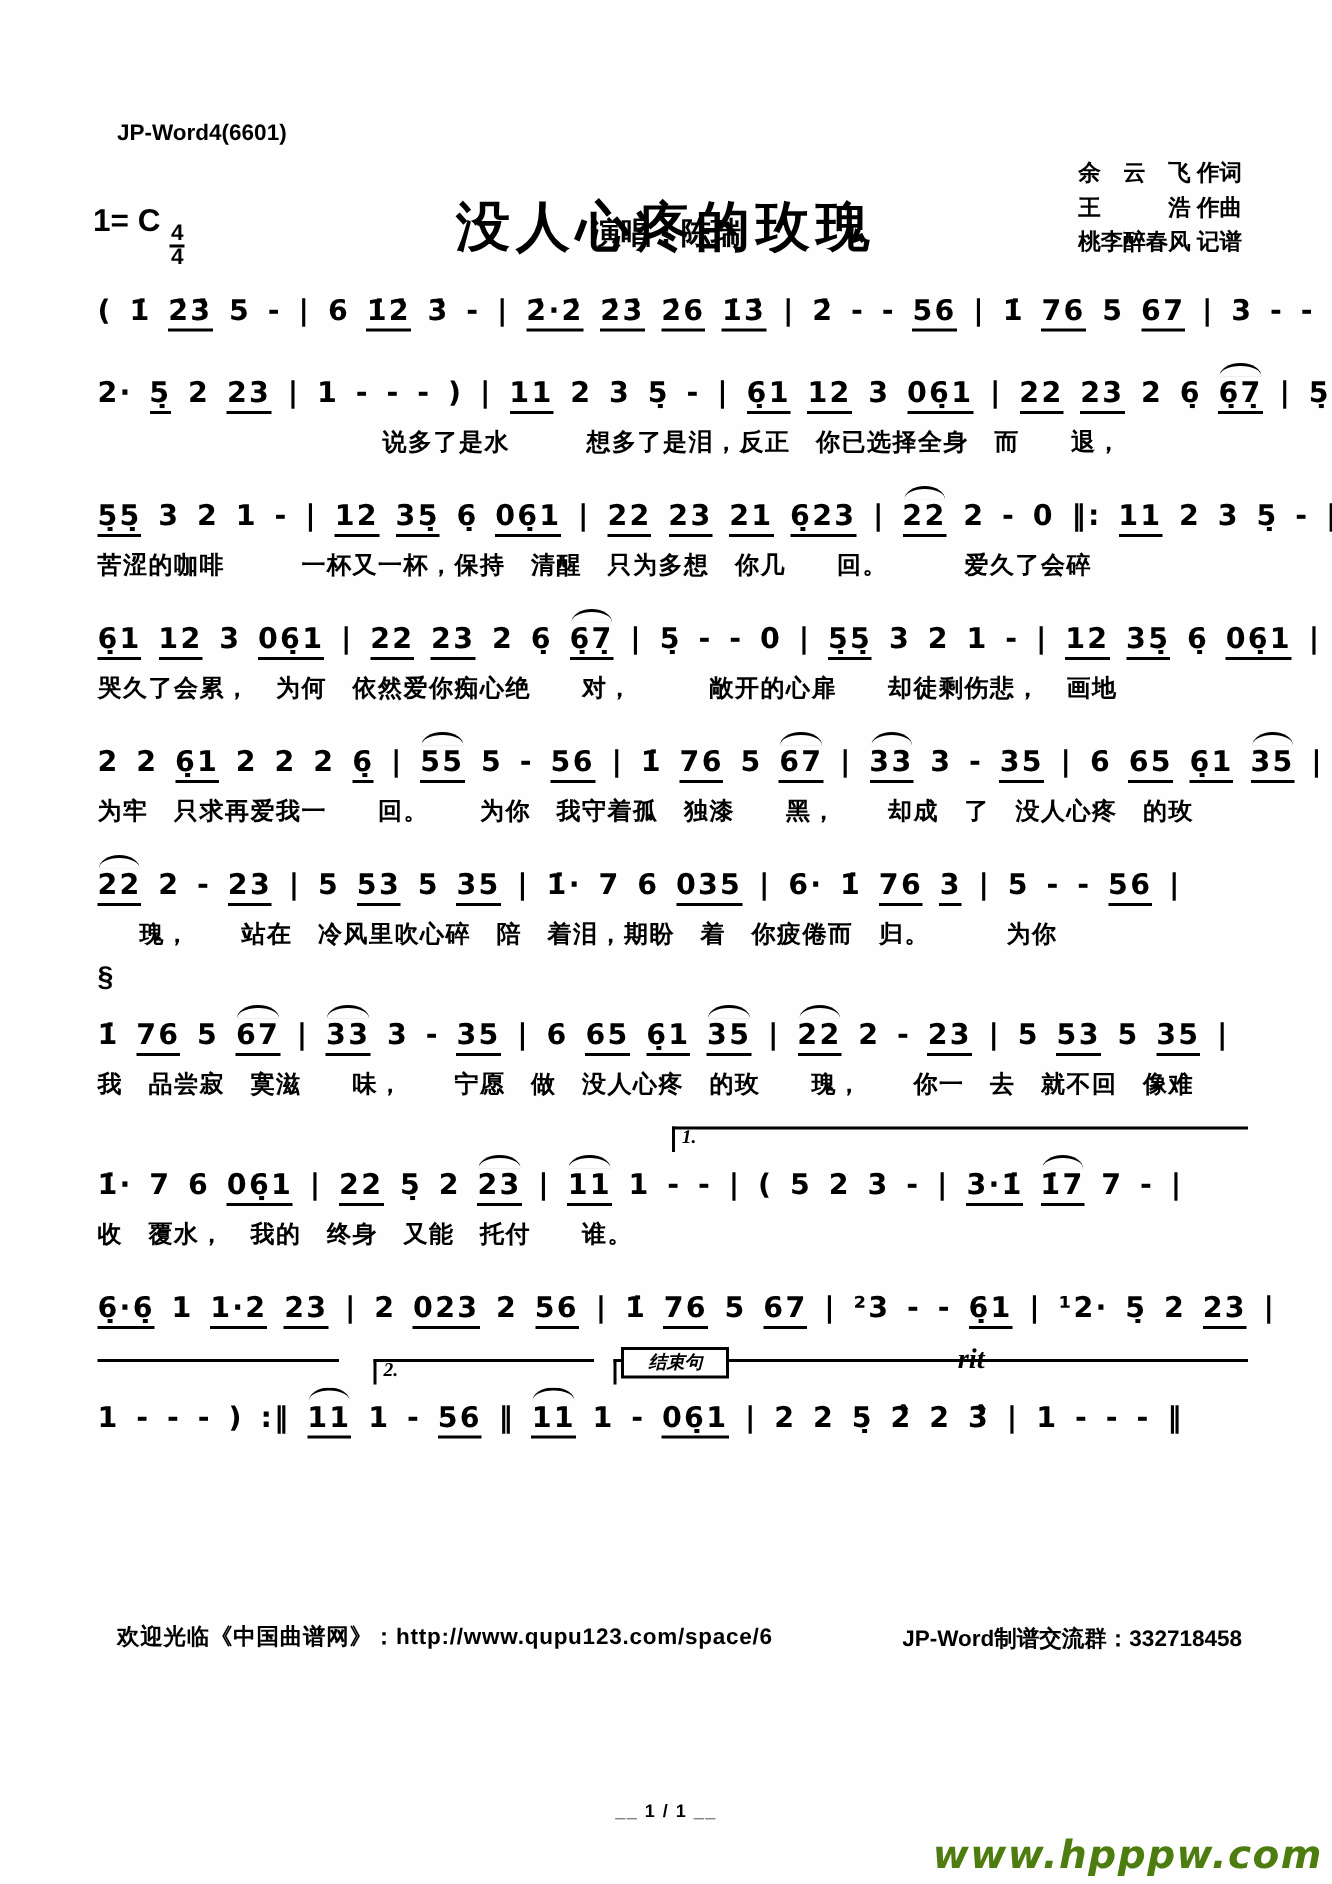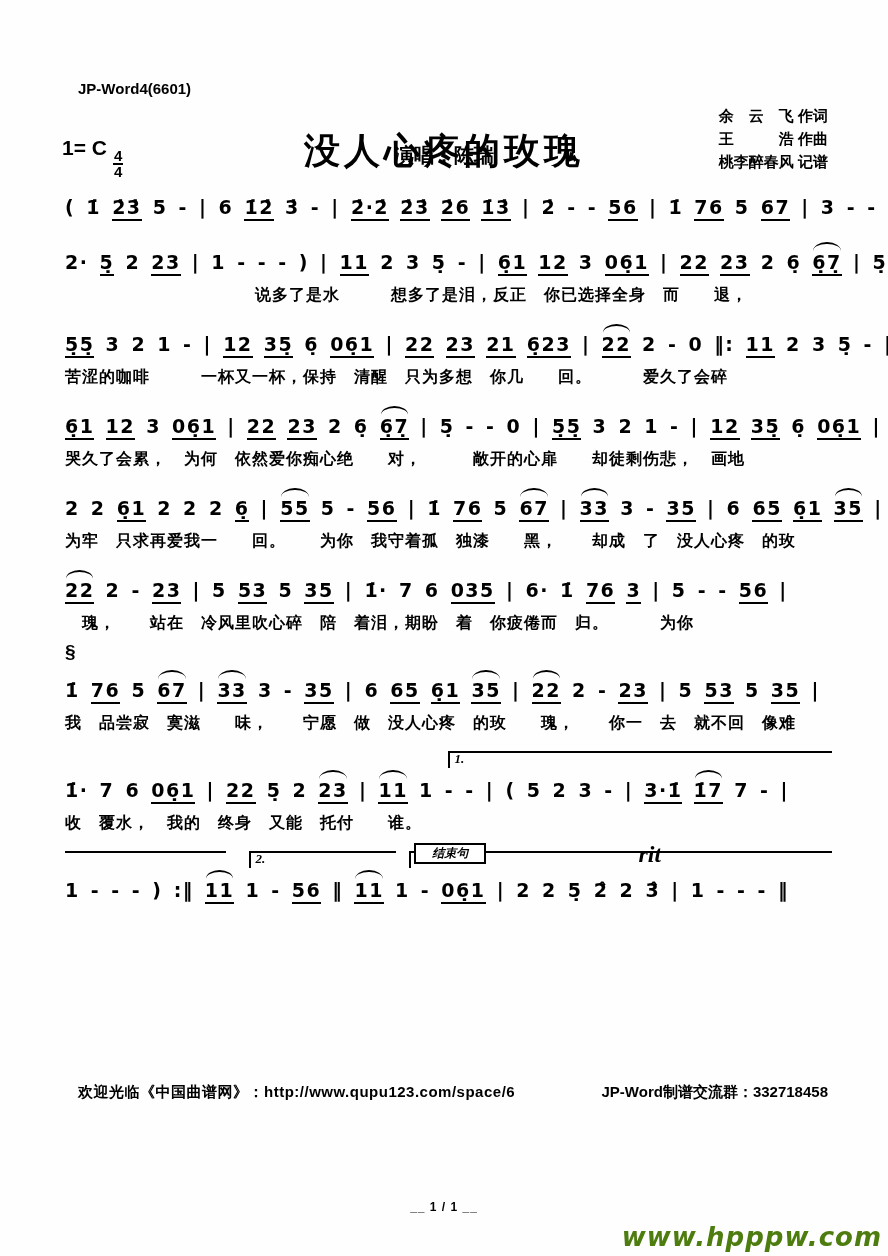--- a/index.html
+++ b/index.html
@@ -38,21 +38,21 @@
     font-size:16px;font-weight:bold;height:27px;letter-spacing:1px;white-space:nowrap;
   }
   .segno{position:absolute;left:0;top:-12px;font-size:19px;font-weight:bold;}
   .volta{position:absolute;top:-2px;height:15px;border-top:2px solid #000;border-left:2px solid #000;}
   .bracket-cont{position:absolute;top:-2px;height:15px;border-top:2px solid #000;}
   .volta-label{position:relative;top:-4px;left:5px;font-style:italic;font-weight:bold;font-size:13px;
     font-family:"Liberation Serif",serif;}
   .ending-label{position:relative;top:-10px;left:3px;display:inline-block;
     border:2px solid #000;padding:0 16px;background:#fff;
     font-style:italic;font-weight:bold;font-size:12px;}
-  .rit{position:absolute;left:54%;top:-12px;font-style:italic;font-weight:bold;font-size:24px;
+  .rit{position:absolute;left:54%;top:-12px;font-style:italic;font-weight:bold;font-size:19px;
     font-family:"Liberation Serif",serif;}
   .pt8{padding-top:18px;}
 
   
   .info{position:absolute;left:78px;right:60px;top:1044px;display:flex;align-items:center;justify-content:space-between;margin-top:35px;}
   .info-left div{font-size:15px;font-weight:bold;line-height:26px;letter-spacing:0.5px;}
   .info-right{font-size:15px;font-weight:bold;}
   .pagenum{position:absolute;left:0;right:0;top:1200px;text-align:center;font-size:12px;font-weight:bold;letter-spacing:1px;}
   .watermark{position:absolute;right:6px;top:1222px;font-size:26px;font-weight:bold;font-style:italic;
     color:#4d7c0f;font-family:"DejaVu Sans",sans-serif;letter-spacing:1px;}
@@ -96,35 +96,38 @@
     <div class="lyrics">哭久了会累，　为何　依然爱你痴心绝　　对，　　　敞开的心扉　　却徒剩伤悲，　画地</div>
   </div>
 
   <div class="system">
     <div class="notes">2 2 <span class="u">6̣1</span> 2 2 2 <span class="u">6̣</span> | <span class="u slur">55</span> 5 - <span class="u">56</span> | 1̇ <span class="u">76</span> 5 <span class="u slur">67</span> | <span class="u slur">33</span> 3 - <span class="u">35</span> | 6 <span class="u">65</span> <span class="u">6̣1</span> <span class="u slur">35</span> |</div>
     <div class="lyrics">为牢　只求再爱我一　　回。　　为你　我守着孤　独漆　　黑，　　却成　了　没人心疼　的玫</div>
   </div>
 
   <div class="system">
     <div class="notes"><span class="u slur">22</span> 2 - <span class="u">23</span> | 5 <span class="u">53</span> 5 <span class="u">35</span> | 1̇· 7 6 <span class="u">035</span> | 6· 1̇ <span class="u">76</span> <span class="u">3</span> | 5 - - <span class="u">56</span> |</div>
-    <div class="lyrics" style="margin-left:17px">瑰，　　站在　冷风里吹心碎　陪　着泪，期盼　着　你疲倦而　归。　　　为你</div>
+    <div class="lyrics" style="margin-left:28px">瑰，　　站在　冷风里吹心碎　陪　着泪，期盼　着　你疲倦而　归。　　　为你</div>
   </div>
 
   <div class="system pt8">
     <div class="segno">§</div>
     <div class="notes">1̇ <span class="u">76</span> 5 <span class="u slur">67</span> | <span class="u slur">33</span> 3 - <span class="u">35</span> | 6 <span class="u">65</span> <span class="u">6̣1</span> <span class="u slur">35</span> | <span class="u slur">22</span> 2 - <span class="u">23</span> | 5 <span class="u">53</span> 5 <span class="u">35</span> |</div>
     <div class="lyrics">我　品尝寂　寞滋　　味，　　宁愿　做　没人心疼　的玫　　瑰，　　你一　去　就不回　像难</div>
   </div>
 
   <div class="system pt8">
     <div class="volta" style="left:50%;width:50%"><span class="volta-label">1.</span></div>
     <div class="notes">1̇· 7 6 <span class="u">06̣1</span> | <span class="u">22</span> 5̣ 2 <span class="u slur">23</span> | <span class="u slur">11</span> 1 - - | ( 5 2 3 - | <span class="u">3·1̇</span> <span class="u slur">1̇7</span> 7 - |</div>
     <div class="lyrics">收　覆水，　我的　终身　又能　托付　　谁。</div>
   </div>
 
+  <div class="system">
+    <div class="notes"><span class="u">6̣·6̣</span> 1 <span class="u">1·2</span> <span class="u">23</span> | 2 <span class="u">023</span> 2 <span class="u">56</span> | 1̇ <span class="u">76</span> 5 <span class="u">67</span> | ²3 - - <span class="u">6̣1</span> | ¹2· 5̣ 2 <span class="u">23</span> |</div>
+  </div>
 
   <div class="system pt8">
     <div class="bracket-cont" style="left:0;width:21%"></div>
     <div class="volta" style="left:24%;width:19%"><span class="volta-label">2.</span></div>
     <div class="volta" style="left:45%;width:55%"><span class="ending-label">结束句</span><span class="rit">rit</span></div>
     <div class="notes">1 - - - ) :‖ <span class="u slur">11</span> 1 - <span class="u">56</span> ‖ <span class="u slur">11</span> 1 - <span class="u">06̣1</span> | 2 2 5̣ 2̂ 2 3̂ | 1 - - - ‖</div>
   </div>
 
 </div>
 

